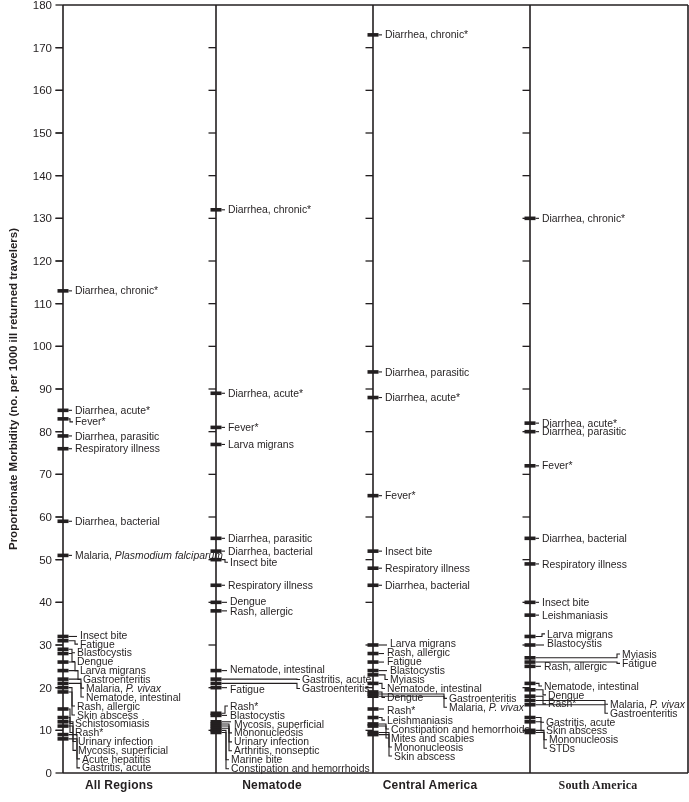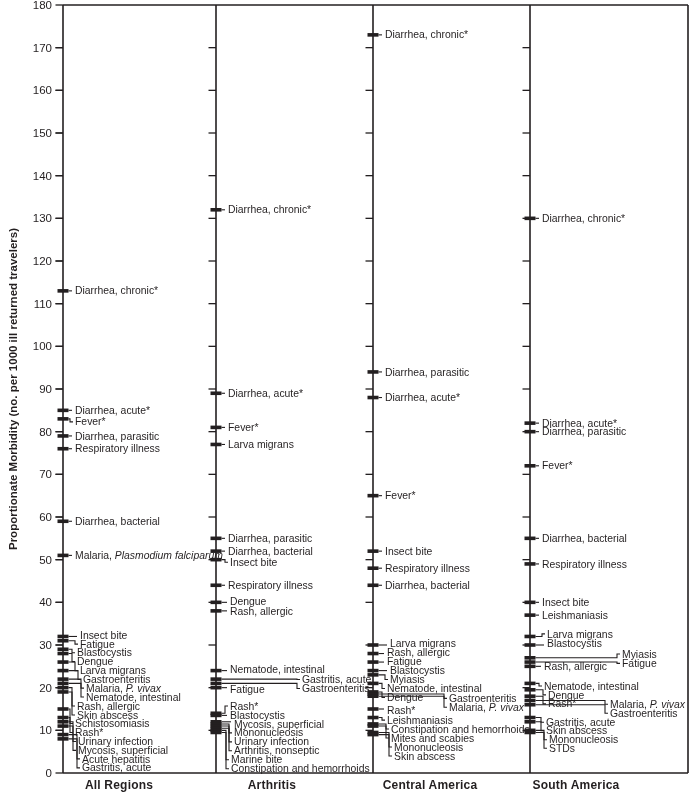--- a/index.html
+++ b/index.html
@@ -415,17 +415,17 @@
         <polyline points="535.5,730.3333333333334 544,730.3333333333334 544,739.7199999999999 547,739.7199999999999" fill="none" stroke="#231f20" stroke-width="1.1"></polyline>
         <rect x="524.5" y="728.5333333333334" width="11" height="3.6" fill="#231f20"></rect>
         <text x="549" y="743.3199999999999" class="cond-label">Mononucleosis</text>
         <polyline points="535.5,732.4666666666667 544,732.4666666666667 544,748.2533333333332 547,748.2533333333332" fill="none" stroke="#231f20" stroke-width="1.1"></polyline>
         <rect x="524.5" y="730.6666666666667" width="11" height="3.6" fill="#231f20"></rect>
         <text x="549" y="751.8533333333332" class="cond-label">STDs</text>
       </g>
     </svg>
   <div id="region-titles">
       <div class="region-title" style="left: 39px;">All Regions</div>
-      <div class="region-title" style="left: 192px;">Arthritis</div>
+      <div class="region-title" style="left: 192px;">Nematode</div>
       <div class="region-title" style="left: 350px;">Central America</div>
-      <div class="region-title" style="left: 496px;">South America</div>
+      <div class="region-title" style="left: 518px; font-family: Liberation Serif, serif;">South America</div>
     </div>
 </div>
 
 </body></html>

